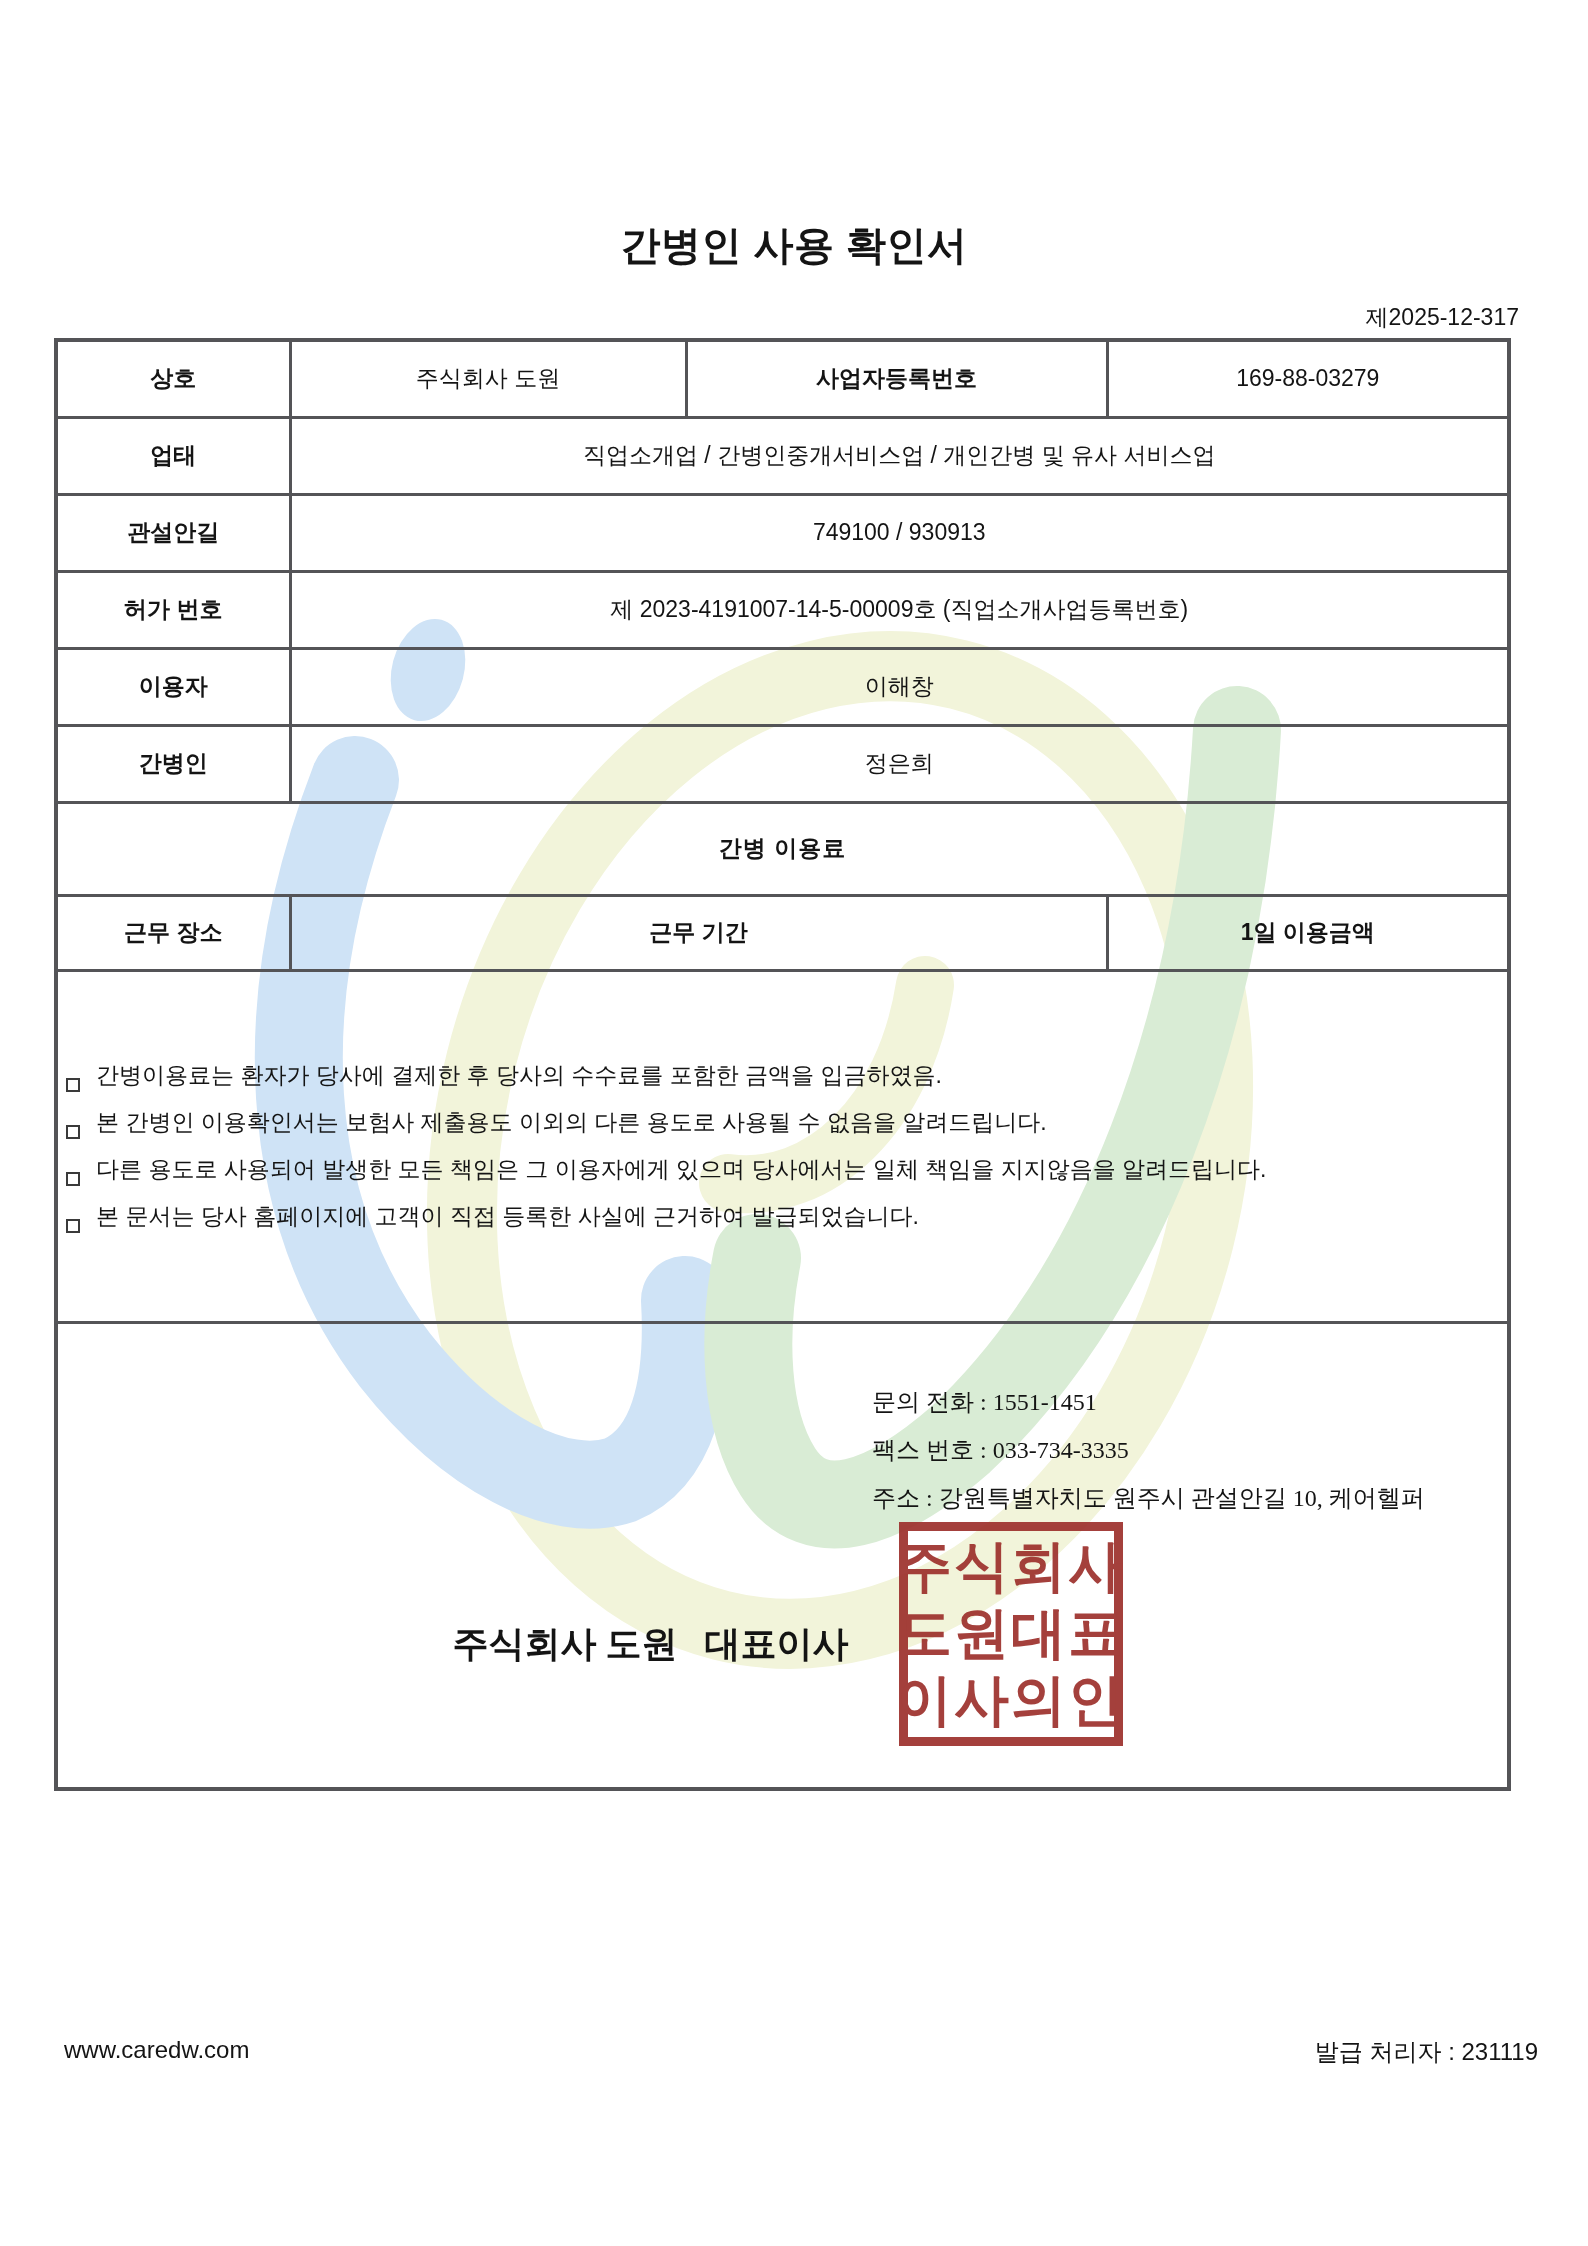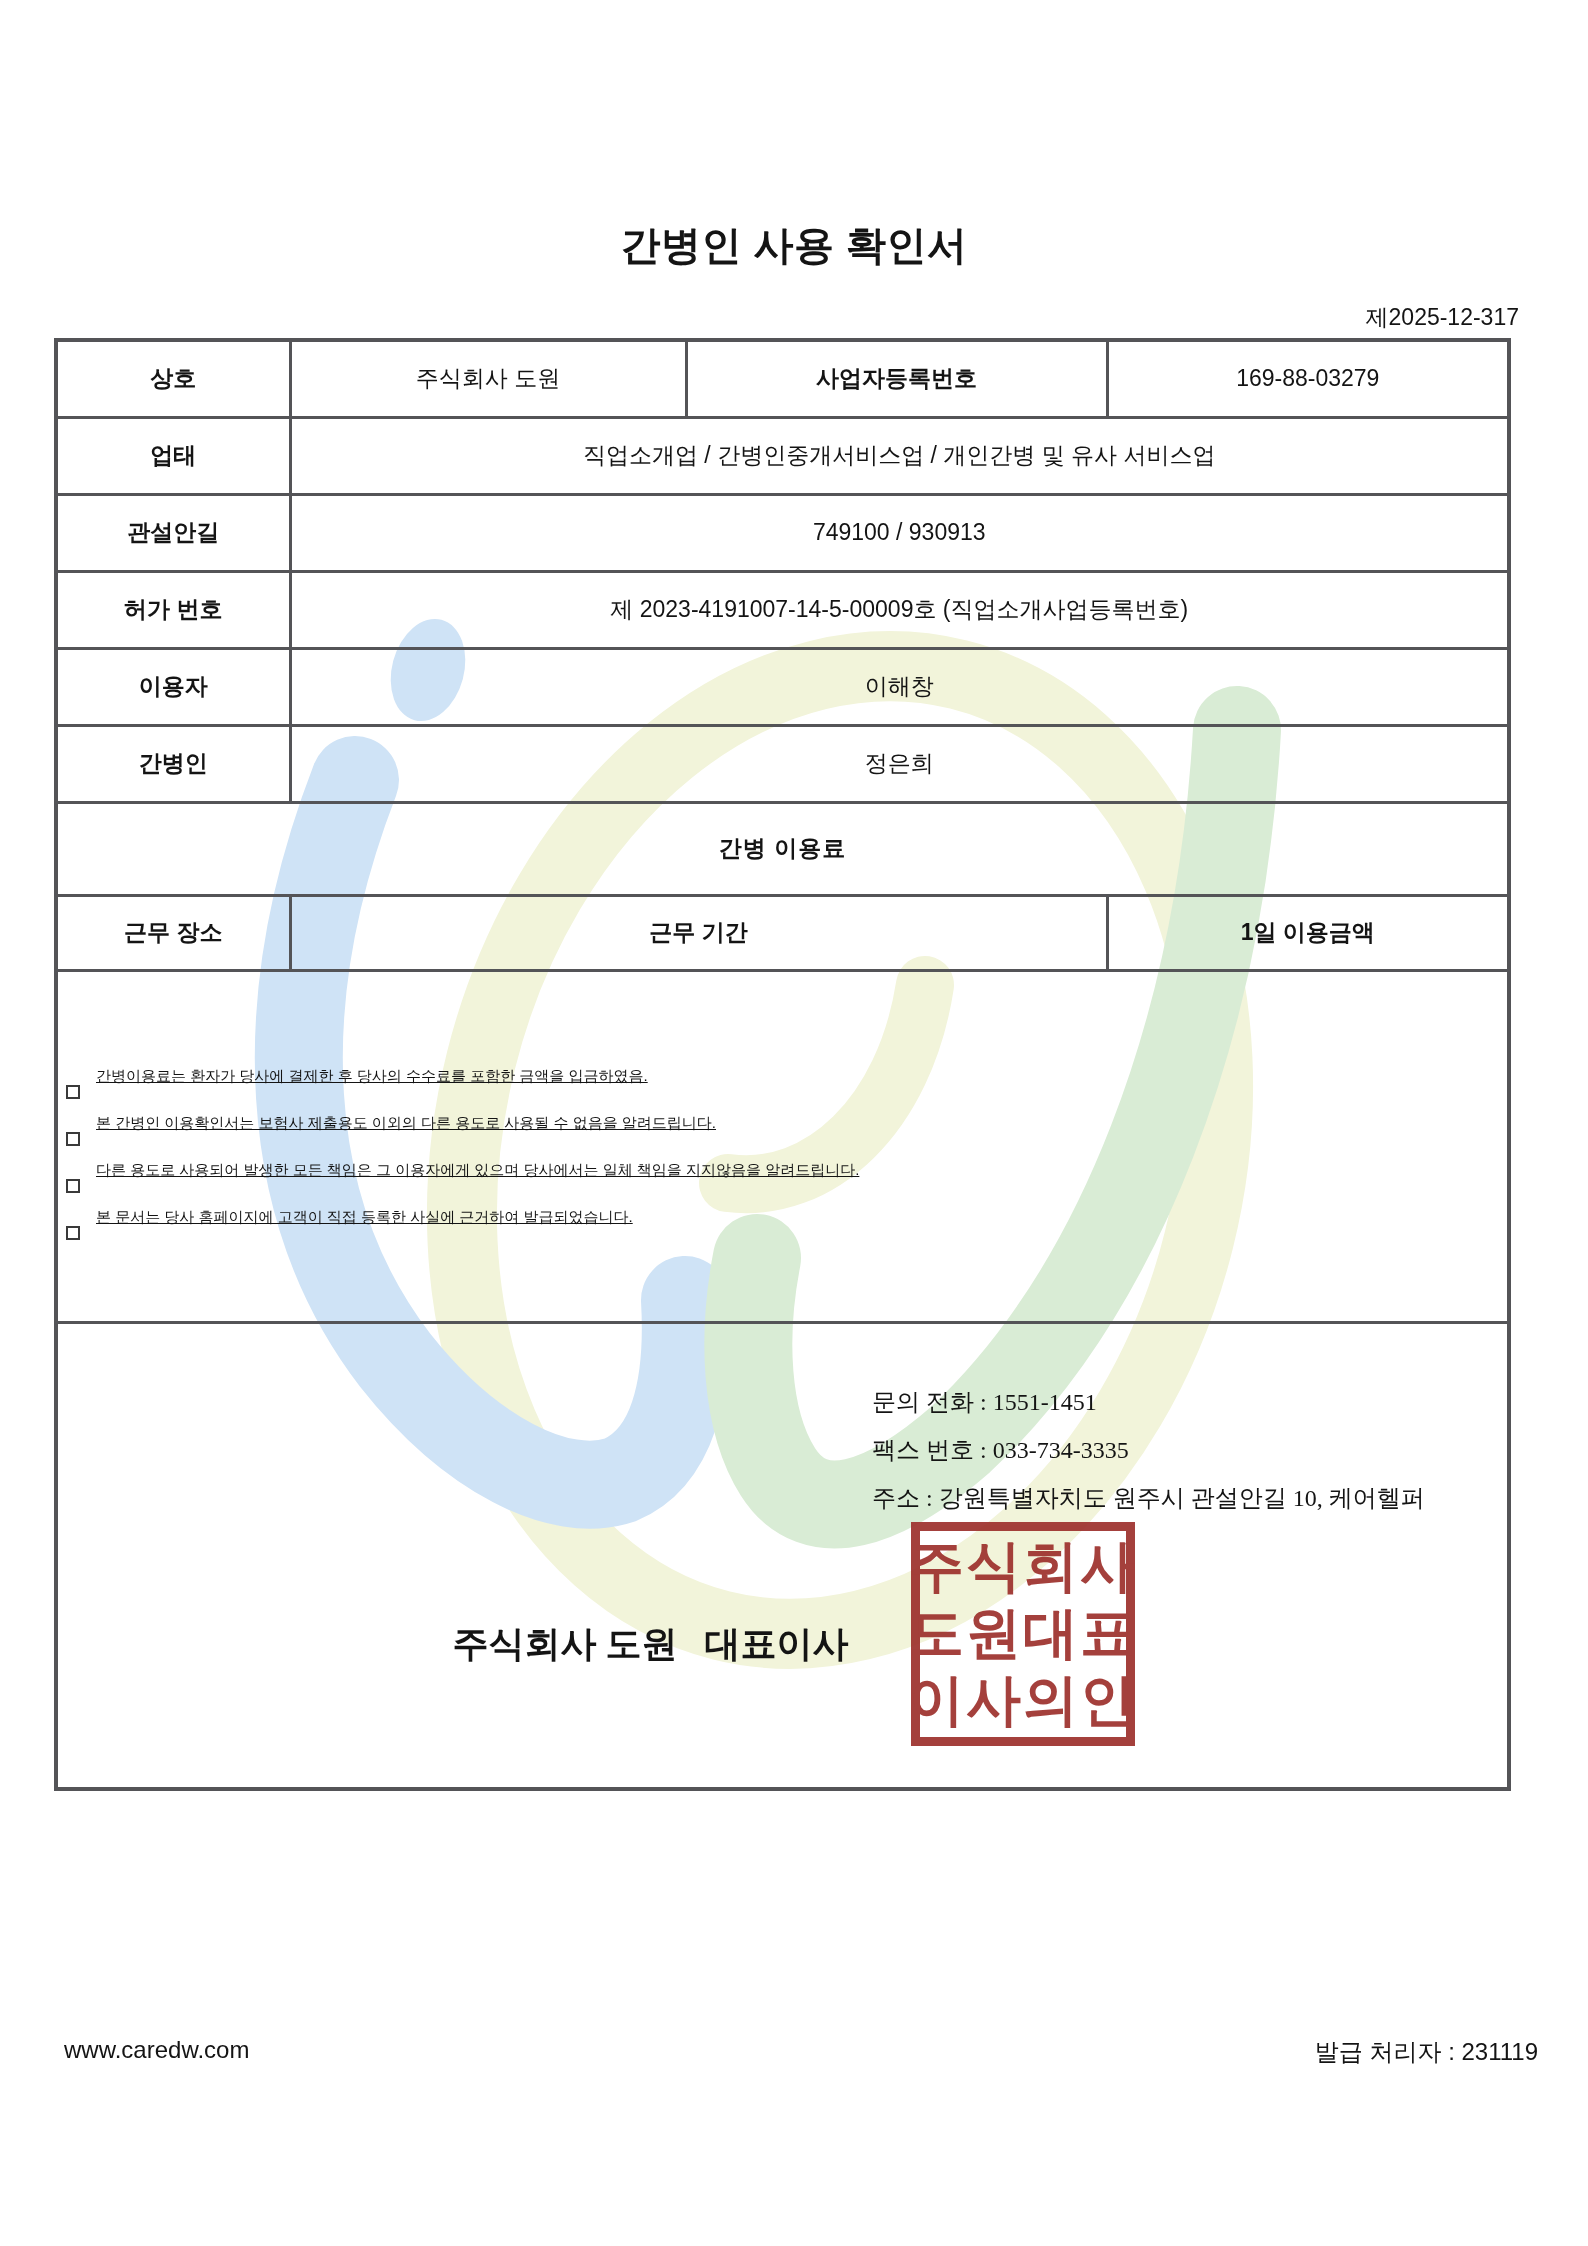--- a/index.html
+++ b/index.html
@@ -42,42 +42,42 @@
   }
   td.lbl{font-weight:bold;}
   td.section-title{font-size:31px;font-weight:bold;letter-spacing:1px;}
   .pre{white-space:pre;}
 
   td.notes-cell{
     text-align:left;vertical-align:top;
     padding:104px 30px 0 26px;
   }
   .note-line{
-    display:flex;align-items:flex-end;
-    font-size:15px;line-height:47px;text-decoration:underline;
+    display:flex;align-items:center;
+    font-size:23px;line-height:47px;
   }
   .bullet{
     flex:0 0 auto;width:10px;height:10px;margin:18px 16px 0 0;
     border:2px solid #3a3a3a;background:transparent;display:inline-block;
   }
 
   td.bottom-cell{position:relative;padding:0;font-family:Liberation Serif, serif;}
   .contact-block{
     position:absolute;left:814px;top:54px;
     text-align:left;font-size:24px;line-height:48px;white-space:nowrap;
   }
   .company-line{
     position:absolute;left:170px;top:296px;width:845px;
     text-align:center;font-size:36px;font-weight:bold;white-space:pre;
   }
   .seal{
     position:absolute;left:841px;top:198px;width:224px;height:224px;
     box-sizing:border-box;border:9px solid var(--seal-red);
     display:flex;flex-direction:column;justify-content:space-evenly;align-items:center;
-    color:var(--seal-red);font-weight:bold;opacity:0.92;margin-left:12px;
+    color:var(--seal-red);font-weight:bold;opacity:0.92;
   }
   .seal-row{
     font-size:55px;line-height:62px;letter-spacing:2px;white-space:nowrap;
     transform:scaleY(1.02);
   }
 
   .footer-left{position:absolute;left:64px;top:2036px;font-size:24px;}
   .footer-right{position:absolute;right:50px;top:2036px;font-size:24px;}
 </style>
 </head>

